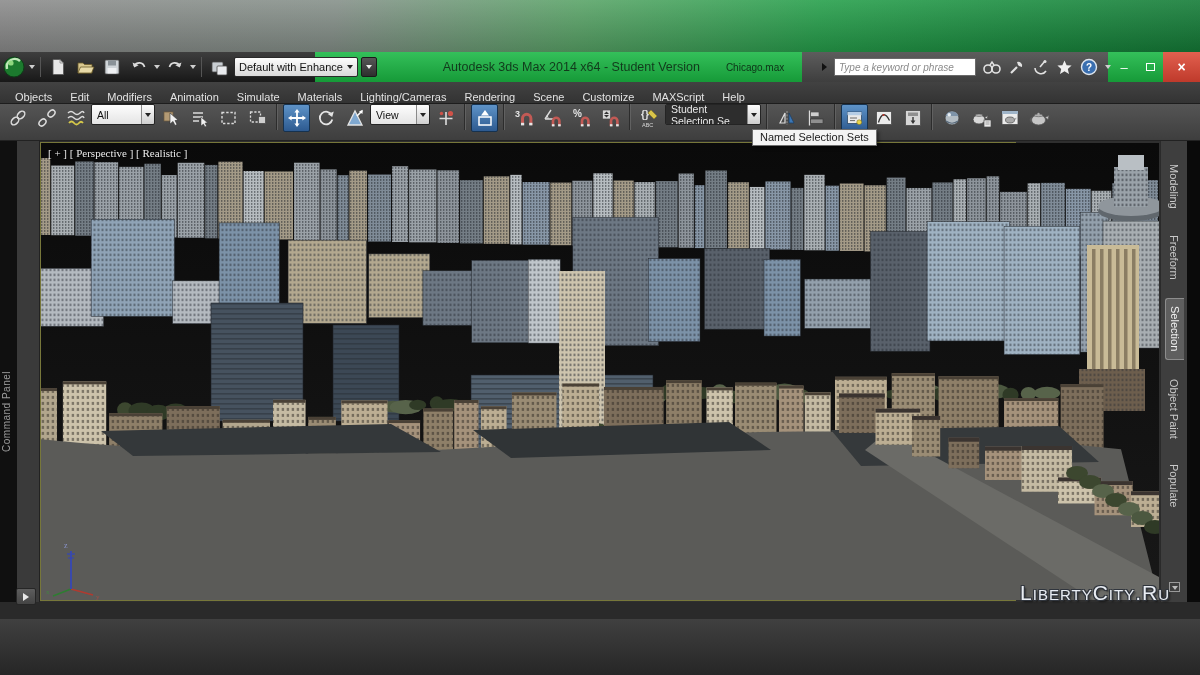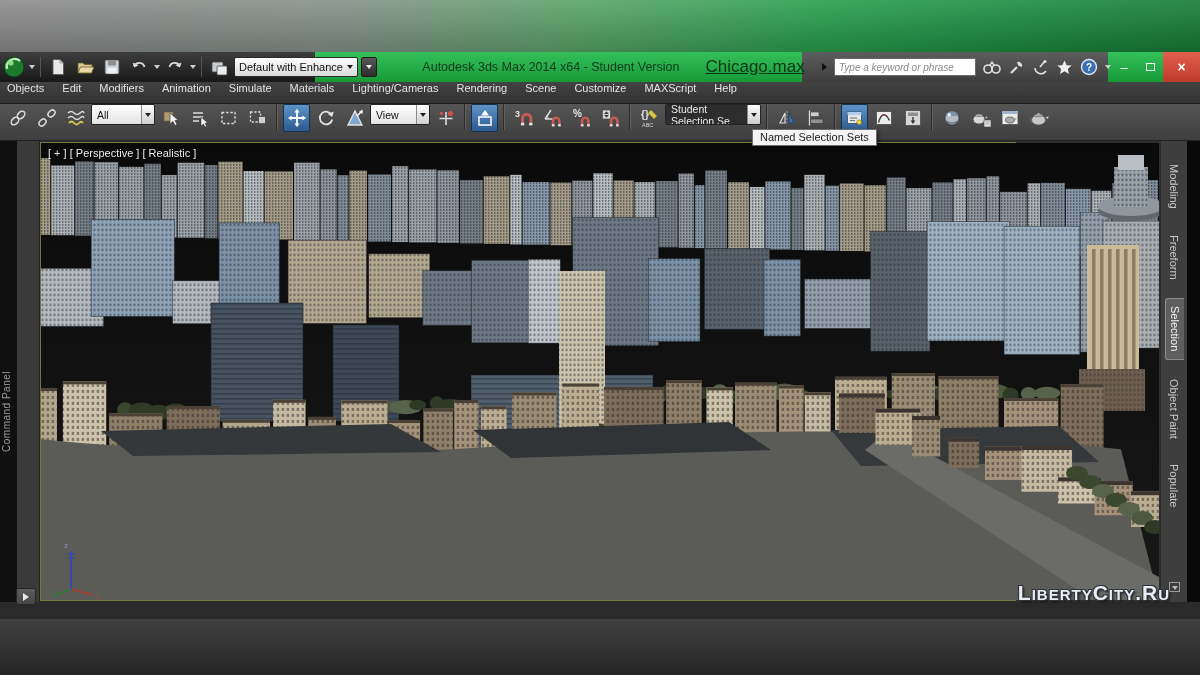--- a/index.html
+++ b/index.html
@@ -30,37 +30,37 @@
     border:1px solid #2a2a2a; border-radius:2px; padding:0 4px; gap:4px; }
   .scheme-dd .txt { font-size:11px; color:#111; white-space:nowrap; }
   .dd-arrow-dark { width:0; height:0; border-left:3.5px solid transparent; border-right:3.5px solid transparent; border-top:4px solid #222; }
   .wsbtn { width:16px; height:20px; background:linear-gradient(#565656,#2e2e2e); border:1px solid #1a1a1a; border-radius:2px;
     display:flex; align-items:center; justify-content:center; }
   .wsbtn .mini-arrow{ border-top-color:#eee; }
 
   .title-text { position:absolute; left:315px; top:0; width:487px; height:30px; display:flex; align-items:center;
     justify-content:center; gap:26px; padding-left:110px; }
   .title-text .main { font-size:12.5px; color:#123a1c; white-space:nowrap; }
-  .title-text .doc  { font-size:17px; color:#0d3317; white-space:nowrap;text-decoration:underline; }
+  .title-text .doc  { font-size:10px; color:#0d3317; white-space:nowrap; }
 
   .tb-right { position:absolute; left:802px; top:0; width:306px; height:30px; display:flex; align-items:center; gap:7px; padding-left:20px; }
   .flyout-arrow { width:0; height:0; border-top:4px solid transparent; border-bottom:4px solid transparent; border-left:5px solid #111; }
   .search-input { width:150px; height:18px; background:#fff; border:1px solid #6a6a6a; font-size:10px; padding:0 4px;
     font-family:"Liberation Sans", sans-serif; color:#333; }
   .search-input::placeholder { color:#8a8a8a; font-style:italic; }
   .ic18 { width:19px; height:19px; display:flex; align-items:center; justify-content:center; }
 
   .win-btns { position:absolute; right:0; top:0; height:30px; display:flex; }
   .win-btn { width:26px; height:30px; display:flex; align-items:center; justify-content:center; color:#fff; font-size:13px; }
   .win-btn.close { width:37px; font-size:14px; font-weight:bold; }
   .max-box { width:9px; height:8px; border:1.4px solid #fff; background:transparent; }
 
   
   .menubar { position:absolute; left:0; top:82px; width:1200px; height:22px; background:linear-gradient(#424242,#333);
-    display:flex; align-items:flex-start; gap:18px; padding-left:7px; border-bottom:1px solid #1d1d1d; }
+    display:flex; align-items:flex-end; gap:18px; padding-left:15px; border-bottom:1px solid #1d1d1d; }
   .menu-item { font-size:11px; color:#e2e2e2; white-space:nowrap; }
 
   
   .toolbar { position:absolute; left:0; top:104px; width:1200px; height:37px; background:linear-gradient(#555,#3e3e3e);
     display:flex; align-items:flex-start; gap:2px; padding-left:4px; border-bottom:1px solid #222; }
   .tbtn { width:27px; height:28px; display:flex; align-items:center; justify-content:center; border:1px solid transparent; border-radius:2px; }
   .tbtn.active { background:linear-gradient(#5e93c8,#2d5a90); border-color:#16324f; }
   .tsep { width:2px; height:26px; border-left:1px solid #2c2c2c; border-right:1px solid #616161; margin:0 3px; }
   .tb-dd { display:flex; align-items:center; height:21px; border:1px solid #242424; border-radius:2px; overflow:hidden; }
   .tb-dd .field { height:100%; display:flex; align-items:center; padding:0 5px; font-size:10.5px; }
@@ -75,21 +75,21 @@
   
   .workspace { position:absolute; left:0; top:141px; width:1200px; height:461px; background:#2f2f2f; }
   .cp-edge { position:absolute; left:0; top:0; width:17px; height:461px; background:#101010; }
   .cp-label { position:absolute; left:1px; top:230px; writing-mode:vertical-rl; transform:rotate(180deg);
     font-size:10px; color:#9c9c9c; letter-spacing:.5px; white-space:nowrap; }
   .cp-strip { position:absolute; left:17px; top:0; width:23px; height:461px; background:#3a3a3a; border-right:1px solid #222; }
   .cp-open-btn { position:absolute; left:16px; top:447px; width:20px; height:17px; background:linear-gradient(#5e5e5e,#444);
     border:1px solid #262626; border-radius:2px; display:flex; align-items:center; justify-content:center; z-index:5; }
   .cp-open-btn .tri { width:0; height:0; border-top:4px solid transparent; border-bottom:4px solid transparent; border-left:6px solid #e8e8e8; }
 
-  .viewport { position:absolute; left:40px; top:1px; width:976px; height:459px; border:1px solid #77773a; background:#0d0d0d; }
+  .viewport { position:absolute; left:40px; top:1px; width:976px; height:459px; border:1px solid #77773a; background:#0d0d0d;font-family:Liberation Serif, serif; }
   .viewport svg { display:block; }
   .vp-label { position:absolute; left:7px; top:4px; font-size:11px; color:#ececec; text-shadow:1px 1px 1px #000; white-space:nowrap; z-index:4; }
 
   .ribbon-strip { position:absolute; left:1160px; top:0; width:27px; height:461px; background:#3e3e3e;
     display:flex; flex-direction:column; align-items:center; gap:12px; padding-top:16px; border-left:1px solid #2a2a2a; }
   .rtab { writing-mode:vertical-rl; font-size:11px; color:#c9c9c9; padding:7px 3px; white-space:nowrap; }
   .rtab.active { background:#5f5f5f; border:1px solid #8d8d8d; border-right:none; border-radius:3px 0 0 3px; color:#f2f2f2; }
   .ribbon-min { margin-top:auto; margin-bottom:10px; width:11px; height:10px; border:1px solid #9a9a9a; position:relative; }
   .ribbon-min::after{ content:""; position:absolute; left:2px; top:3px; width:0; height:0;
     border-left:3px solid transparent; border-right:3px solid transparent; border-top:4px solid #bbb; }
@@ -99,21 +99,21 @@
   .timebar { position:absolute; left:0; top:602px; width:1200px; height:17px; background:#3e3e3e; border-top:1px solid #909090;
     display:flex; align-items:center; }
   .timebar-inner { margin-left:52px; display:flex; align-items:center; gap:4px; }
   .t-btn { width:15px; height:13px; background:linear-gradient(#525252,#3a3a3a); border:1px solid #262626;
     color:#d8d8d8; font-size:7px; display:flex; align-items:center; justify-content:center; }
   .t-frame { font-size:10px; color:#d2d2d2; margin:0 36px; }
 
   .bottom-area { position:absolute; left:0; top:619px; width:1200px; height:56px;
     background:linear-gradient(#404040,#262626); }
 
-  .watermark { position:absolute; right:30px; top:581px; font-size:21px; font-weight:bold; font-variant:small-caps;
+  .watermark { position:absolute; right:30px; top:581px; font-size:21px; font-weight:normal; font-variant:small-caps;
     letter-spacing:1px; color:#e9edf3; z-index:70;
     text-shadow:-1px -1px 0 #30353d, 1px -1px 0 #30353d, -1px 1px 0 #30353d, 1px 1px 0 #30353d, 2px 2px 2px rgba(0,0,0,.6); }
 
   svg .st { stroke:#dcdcdc; fill:none; stroke-width:1.5; }
 </style>
 </head>
 <body>
 
 <div class="frame">
 

